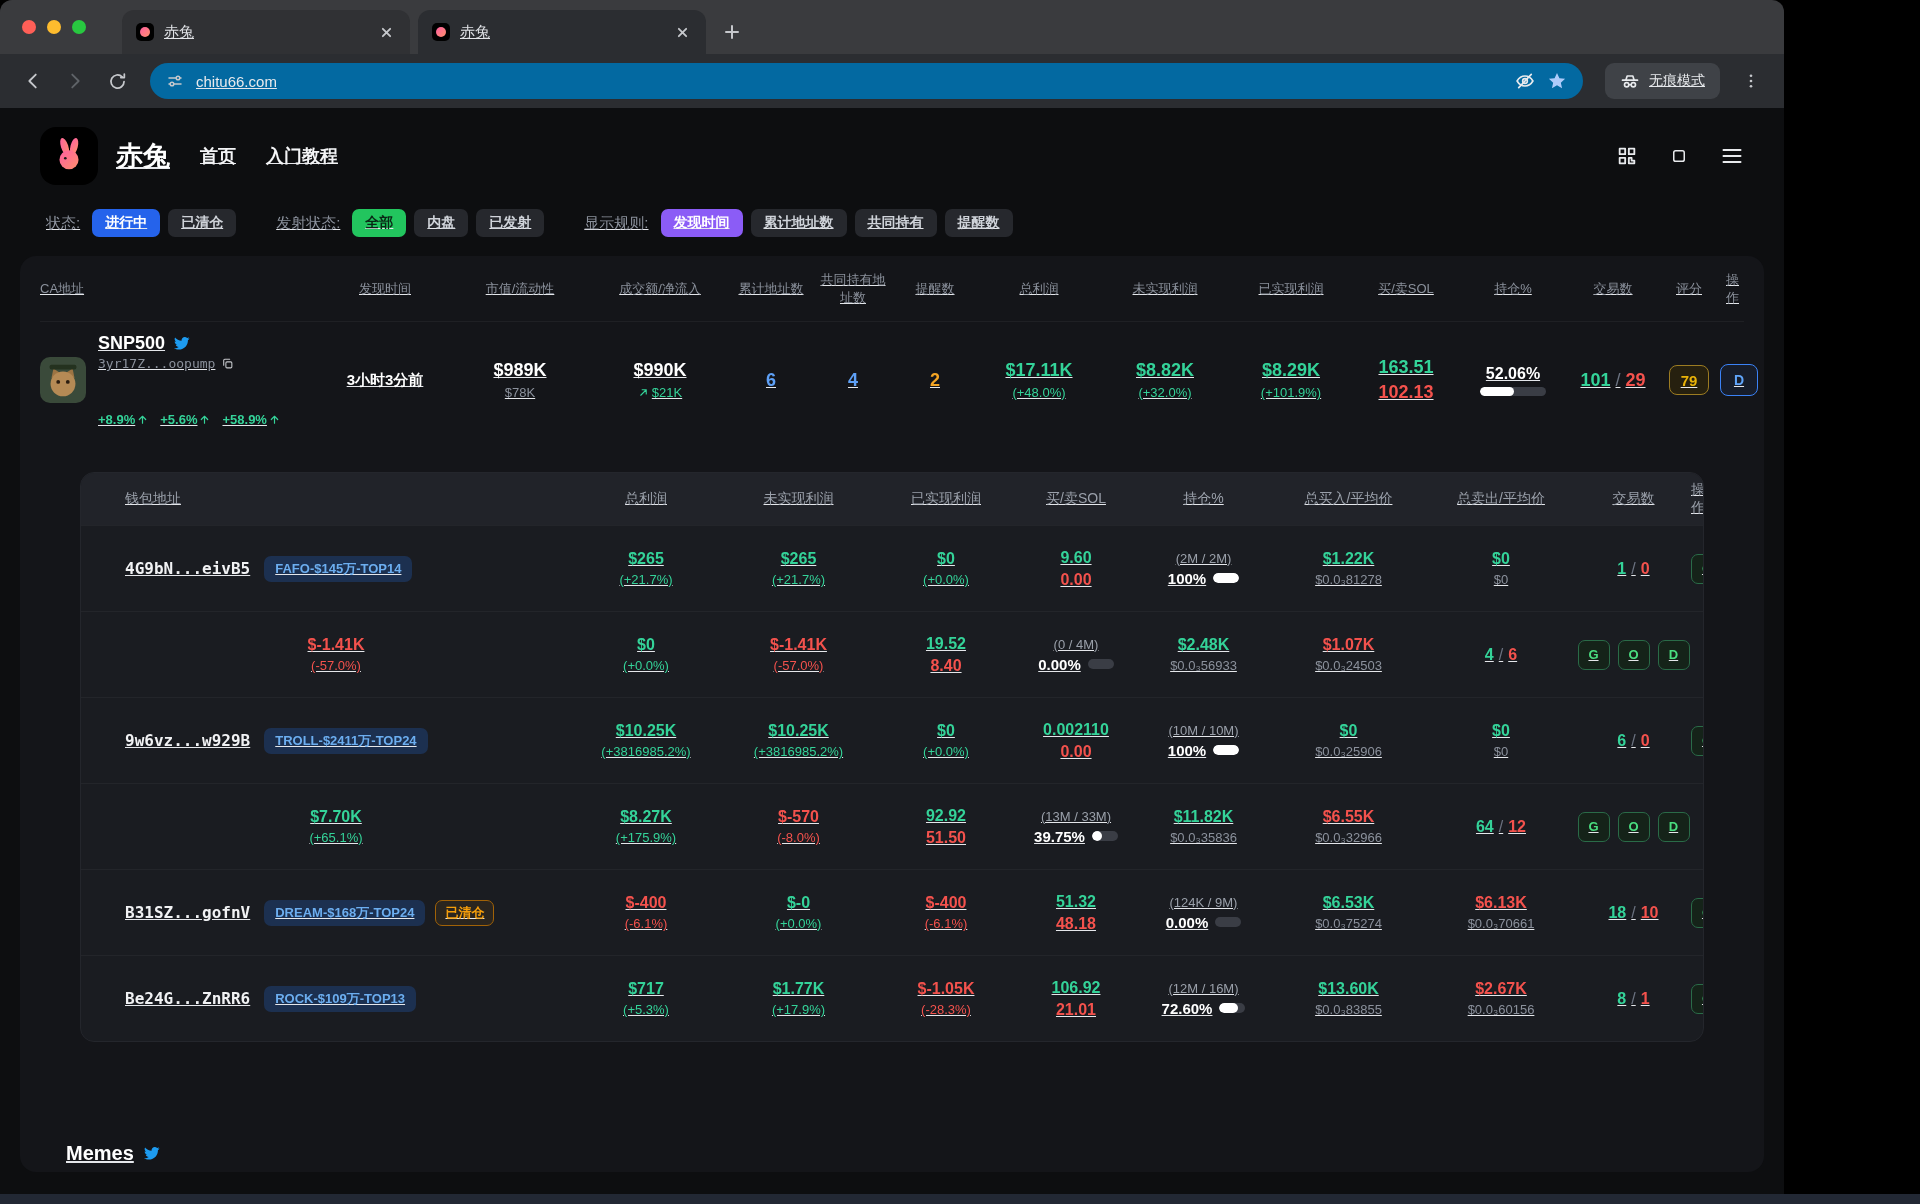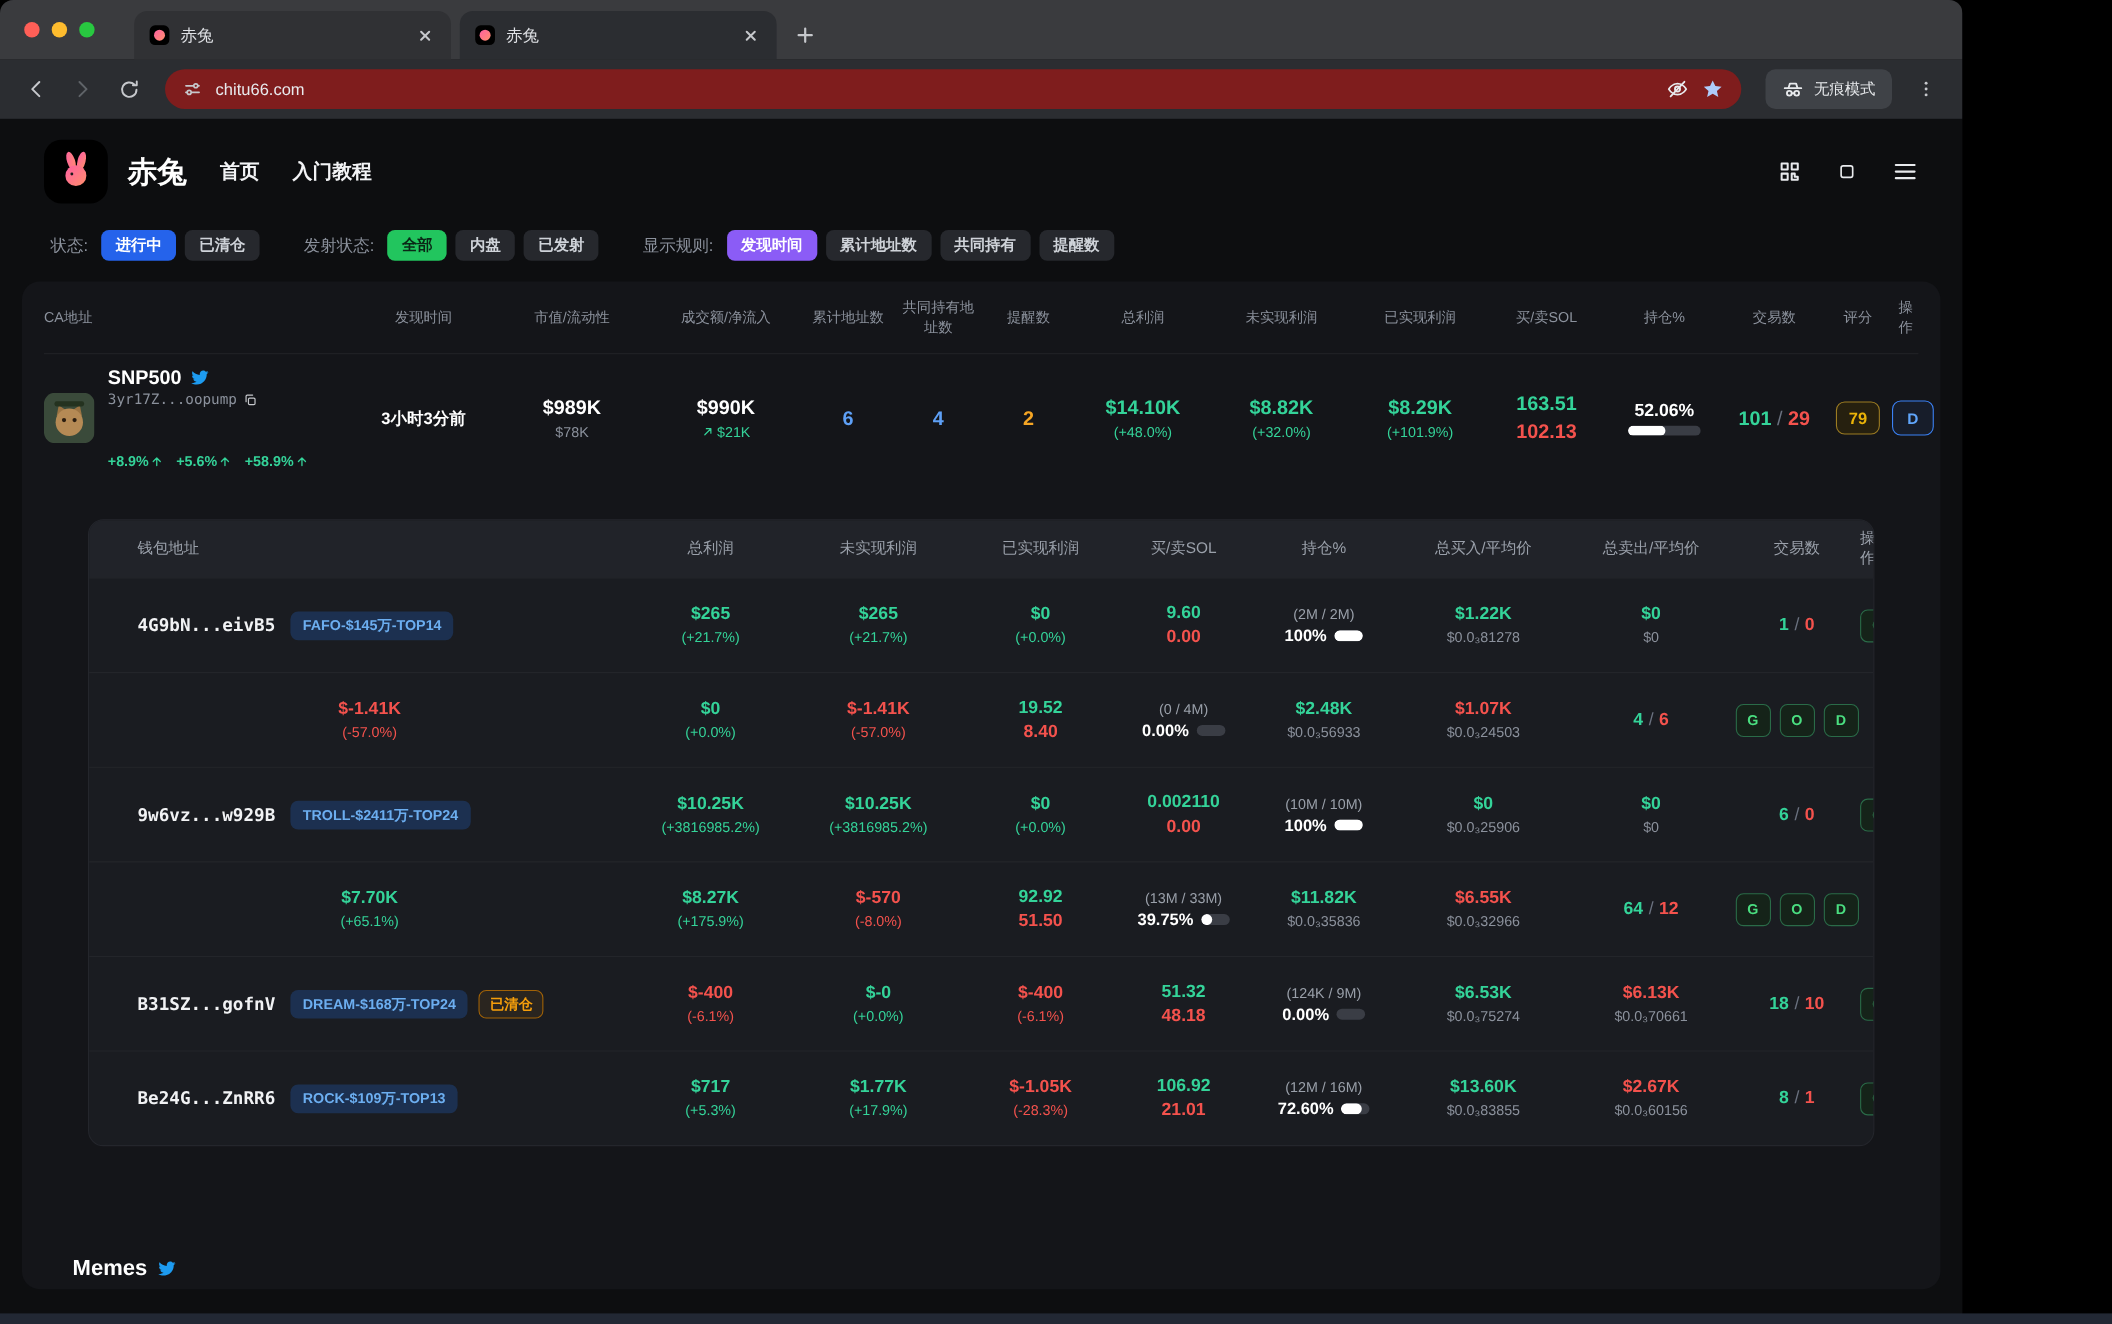--- a/index.html
+++ b/index.html
@@ -3,40 +3,40 @@
 <meta charset="utf-8">
 <style>
   :root{
     --green:#34d399; --red:#f4524d; --bluenum:#5ea0f6; --orange:#f5a524;
     --page:#0d0e10; --card:#141519; --panel:#1a1c21; --panelhead:#212329;
     --muted:#8b919c;
   }
   *{box-sizing:border-box; margin:0; padding:0;}
   html,body{width:1920px; height:1204px; overflow:hidden;}
   body{background:#000; font-family:"Liberation Sans","DejaVu Sans",sans-serif; color:#e5e7eb;}
-  .window{width:1784px; height:1204px; border-radius:12px 12px 0 0; overflow:hidden; background:var(--page);}
+  .window{width:1784px; height:1204px; border-radius:12px 12px 0 0; overflow:hidden; background:var(--page);text-decoration:underline;}
 
   
   .titlebar{height:54px; background:#3a3b3e; position:relative; display:flex; align-items:flex-end;}
   .traffic{position:absolute; left:22px; top:20px; display:flex; gap:11px;}
   .dot{width:14px; height:14px; border-radius:50%;}
   .dot.r{background:#ff5f57;} .dot.y{background:#febc2e;} .dot.g{background:#28c840;}
   .tabs{display:flex; align-items:flex-end; margin-left:122px;}
   .tab{height:44px; width:288px; border-radius:12px 12px 0 0; display:flex; align-items:center; gap:10px; padding:0 14px; font-size:15px; color:#dfe1e5;}
   .tab.inactive{background:#303134; margin-right:8px;}
   .tab.active{background:#2b2d31;}
   .tab .title{flex:1; white-space:nowrap; overflow:hidden;}
   .favicon{width:18px; height:18px; border-radius:5px; background:#000; display:flex; align-items:center; justify-content:center; flex:none;}
   .favicon i{width:10px; height:10px; border-radius:50%; background:linear-gradient(135deg,#ff5fa2,#ff8f6b); display:block;}
   .tabclose{width:20px; height:20px; display:flex; align-items:center; justify-content:center; border-radius:50%; color:#9aa0a6;}
   .newtab{width:32px; height:32px; margin:0 0 6px 10px; display:flex; align-items:center; justify-content:center; color:#c6c8cc; border-radius:50%;}
 
   .navbar{height:54px; background:#2b2d31; display:flex; align-items:center; padding:0 14px; gap:4px;}
   .navicon{width:38px; height:38px; display:flex; align-items:center; justify-content:center; border-radius:50%; flex:none;}
-  .urlbar{flex:1; height:36px; background:#7f1d1d; border-radius:18px; display:flex; align-items:center; gap:12px; padding:0 16px; margin:0 10px;}
+  .urlbar{flex:1; height:36px; background:#0369a1; border-radius:18px; display:flex; align-items:center; gap:12px; padding:0 16px; margin:0 10px;}
   .urltext{color:#e8eaed; font-size:15px;}
   .urlspacer{flex:1;}
   .incog{height:36px; background:#3f4247; border-radius:9px; display:flex; align-items:center; gap:9px; padding:0 15px; color:#e8eaed; font-size:14px; margin:0 8px; flex:none;}
 
   
   .siteheader{height:96px; display:flex; align-items:center; padding:0 40px;}
   .logo{width:58px; height:58px; border-radius:16px; background:#000; display:flex; align-items:center; justify-content:center; flex:none;}
   .brand{font-size:27px; font-weight:700; color:#fff; margin:0 30px 0 18px;}
   .navlink{font-size:18px; font-weight:600; color:#f3f4f6; margin-right:30px;}
   .hdr-right{margin-left:auto; display:flex; align-items:center; gap:32px; color:#e8eaed;}
@@ -369,21 +369,21 @@
       <div class="cell">
           <span class="bignum blue-t">6</span>
         </div>
       <div class="cell">
           <span class="bignum blue-t">4</span>
         </div>
       <div class="cell">
           <span class="bignum orange-t">2</span>
         </div>
       <div class="cell">
-        <span class="bignum pos">$14.10K</span>
+        <span class="bignum pos">$17.11K</span>
         <span class="sp pos">(+48.0%)</span>
       </div>
       <div class="cell">
         <span class="bignum pos">$8.82K</span>
         <span class="sp pos">(+32.0%)</span>
       </div>
       <div class="cell">
         <span class="bignum pos">$8.29K</span>
         <span class="sp pos">(+101.9%)</span>
       </div>

